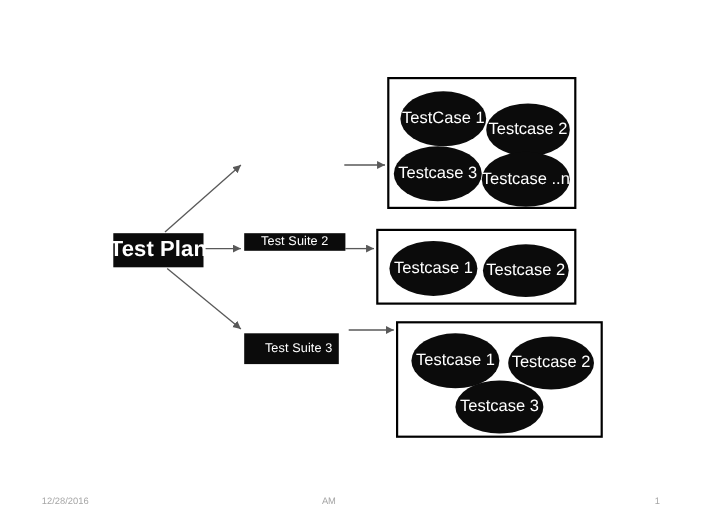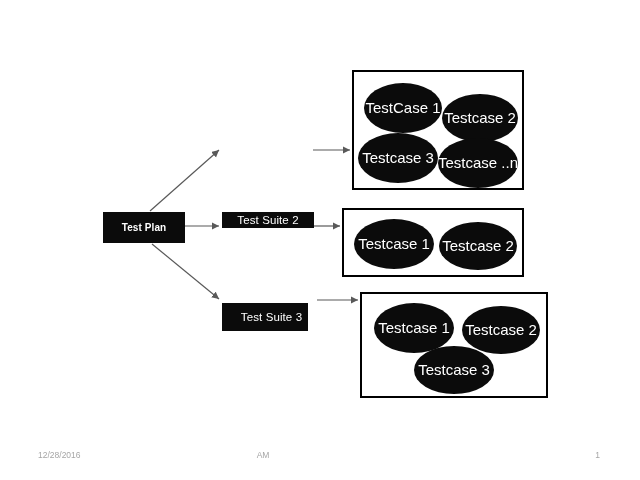--- a/index.html
+++ b/index.html
@@ -36,21 +36,21 @@
     color: #ffffff;
     display: flex;
     align-items: center;
     justify-content: center;
     text-align: center;
     box-sizing: border-box;
     letter-spacing: 0.1px;
     white-space: nowrap;
   }
   .node-box.root {
-    font-size: 10px;
+    font-size: 20px;
     font-weight: 600;
     text-align: right;
   }
   .node-box.suite {
     font-size: 11.5px;
     font-weight: 500;
   }
 
   
   .group-frame {
@@ -97,20 +97,21 @@
     color: #a6a6a6;
   }
   #footer .f-center {
     position: absolute;
     left: 0;
     top: 12px;
     width: 526px;
     text-align: center;
     font-size: 8.5px;
     color: #a6a6a6;
+    padding-left: 36px;
   }
   #footer .f-page {
     position: absolute;
     right: 40px;
     top: 12px;
     font-size: 8.5px;
     color: #a6a6a6;
   }
 </style>
 </head>

